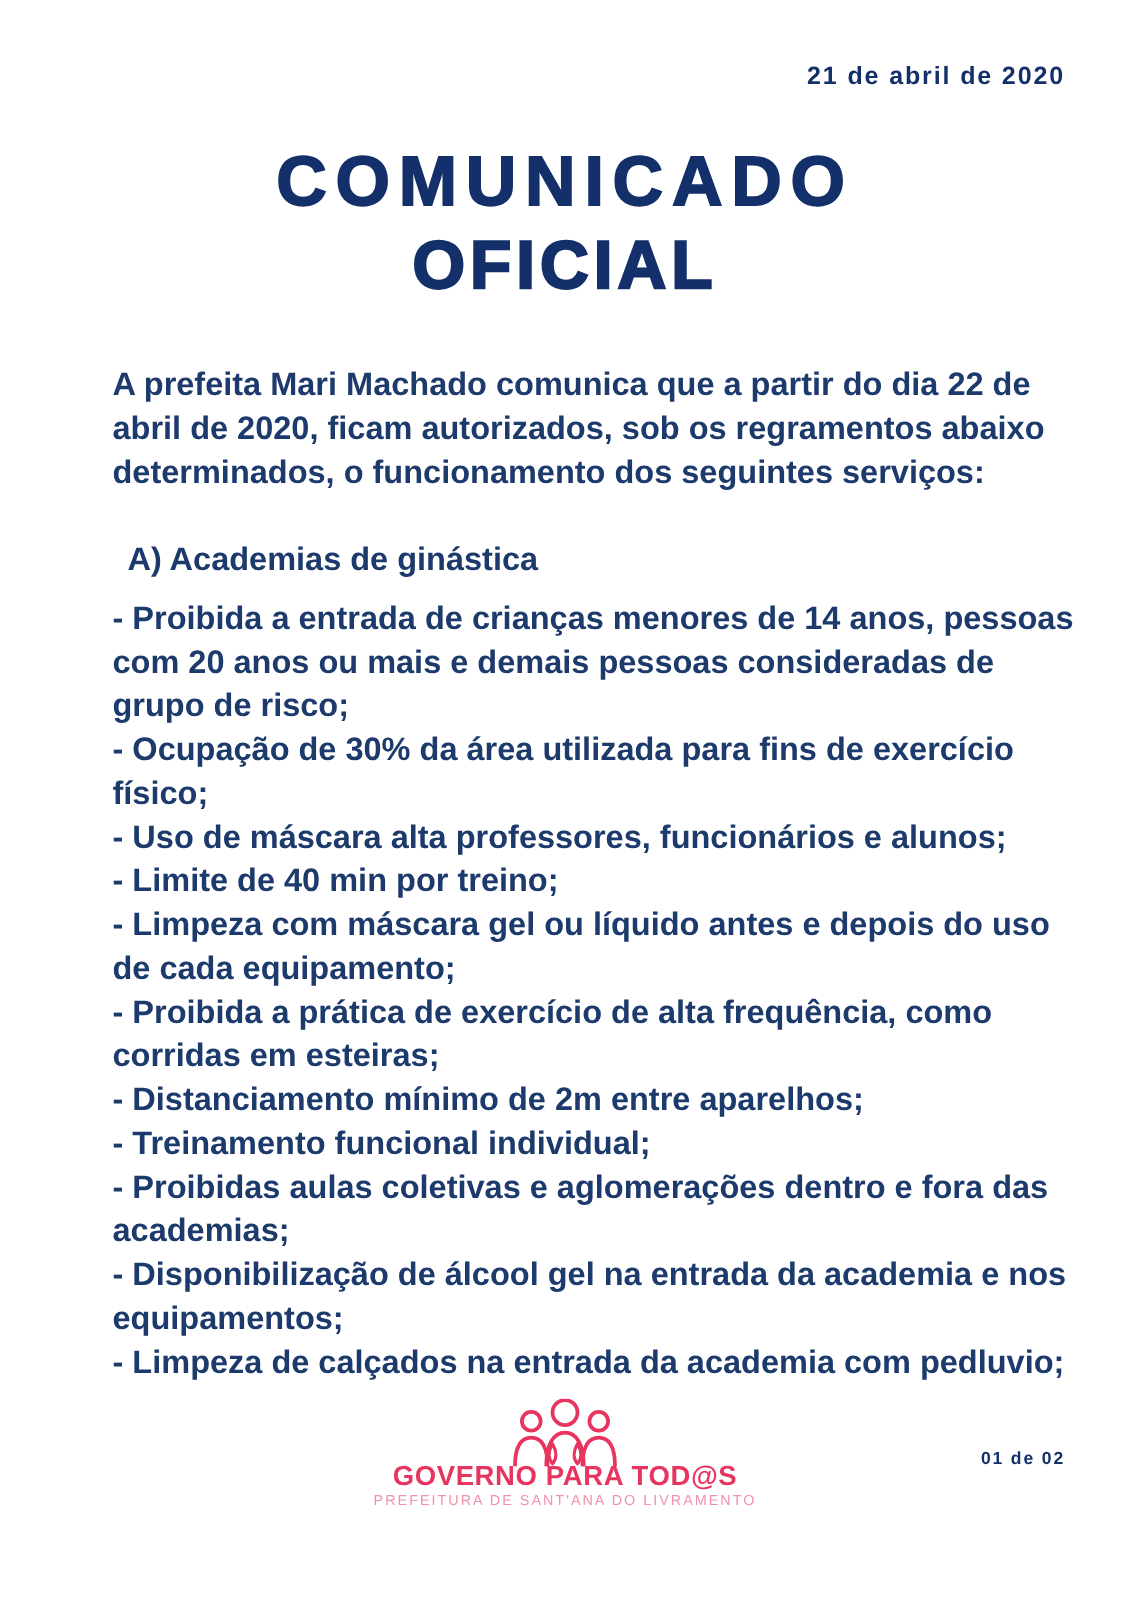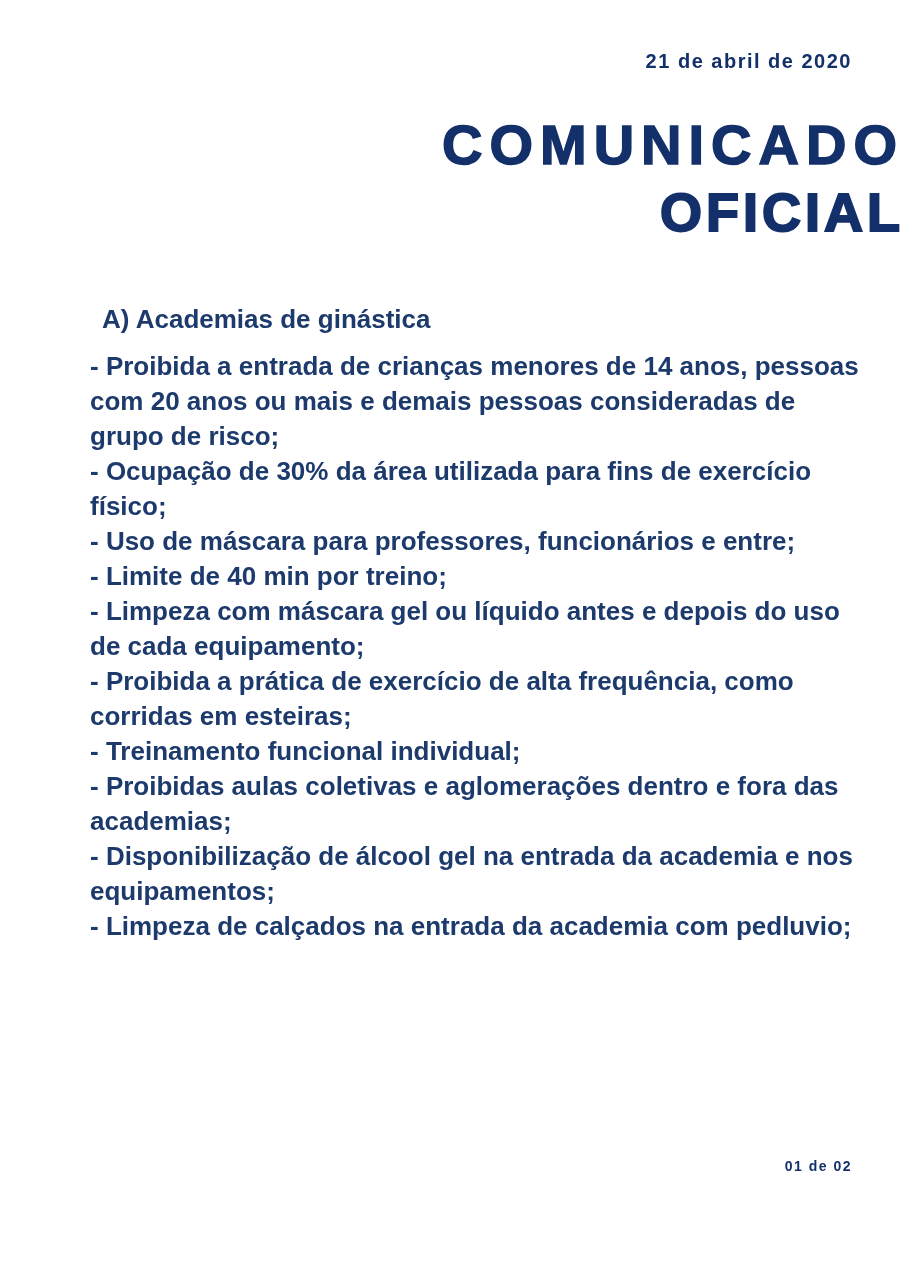--- a/index.html
+++ b/index.html
@@ -104,37 +104,57 @@
     letter-spacing: 1.5px;
   }
 </style>
 </head>
 <body>
 
 <div class="page">
 
   <div class="doc-date">21 de abril de 2020</div>
 
-  <h1 class="title-block" style="margin:0;text-align:right;">
+  <h1 class="title-block" style="margin:0;">
     <span class="title-line1">COMUNICADO</span>
     <span class="title-line2">OFICIAL</span>
   </h1>
 
   <div class="body-text">
+    <p class="intro">A prefeita Mari Machado comunica que a partir do dia 22 de abril de 2020, ficam autorizados, sob os regramentos abaixo determinados, o funcionamento dos seguintes serviços:</p>
     <div class="section-heading">A) Academias de ginástica</div>
     <div class="section-items">
         <div class="list-line">- Proibida a entrada de crianças menores de 14 anos, pessoas com 20 anos ou mais e demais pessoas consideradas de grupo de risco;</div>
         <div class="list-line">- Ocupação de 30% da área utilizada para fins de exercício físico;</div>
-        <div class="list-line">- Uso de máscara para professores, funcionários e entre;</div>
+        <div class="list-line">- Uso de máscara alta professores, funcionários e alunos;</div>
         <div class="list-line">- Limite de 40 min por treino;</div>
         <div class="list-line">- Limpeza com máscara gel ou líquido antes e depois do uso de cada equipamento;</div>
         <div class="list-line">- Proibida a prática de exercício de alta frequência, como corridas em esteiras;</div>
+        <div class="list-line">- Distanciamento mínimo de 2m entre aparelhos;</div>
         <div class="list-line">- Treinamento funcional individual;</div>
         <div class="list-line">- Proibidas aulas coletivas e aglomerações dentro e fora das academias;</div>
         <div class="list-line">- Disponibilização de álcool gel na entrada da academia e nos equipamentos;</div>
         <div class="list-line">- Limpeza de calçados na entrada da academia com pedluvio;</div>
       </div>
   </div>
 
+  <div class="footer-logo">
+    <svg class="logo-icon" width="100" height="54" viewBox="0 0 100 54" fill="none" xmlns="http://www.w3.org/2000/svg">
+
+      <circle cx="23" cy="18" r="7.5" stroke="#e73560" stroke-width="3"></circle>
+      <path d="M10,54 C10,38 15,31 23,31 C31,31 36,38 36,54" stroke="#e73560" stroke-width="3" stroke-linecap="round"></path>
+
+      <circle cx="77" cy="18" r="7.5" stroke="#e73560" stroke-width="3"></circle>
+      <path d="M64,54 C64,38 69,31 77,31 C85,31 90,38 90,54" stroke="#e73560" stroke-width="3" stroke-linecap="round"></path>
+
+      <circle cx="50" cy="11" r="10" stroke="#e73560" stroke-width="3"></circle>
+      <path d="M35,54 C35,36 41,27 50,27 C59,27 65,36 65,54" stroke="#e73560" stroke-width="3" stroke-linecap="round"></path>
+
+      <path d="M40,36 C36.5,42 36.5,48 40,52 C43.5,48 43.5,42 40,36 Z" stroke="#e73560" stroke-width="2.6" stroke-linejoin="round"></path>
+      <path d="M60,36 C56.5,42 56.5,48 60,52 C63.5,48 63.5,42 60,36 Z" stroke="#e73560" stroke-width="2.6" stroke-linejoin="round"></path>
+    </svg>
+    <div class="logo-title">GOVERNO PARA TOD@S</div>
+    <div class="logo-subtitle">PREFEITURA DE SANT'ANA DO LIVRAMENTO</div>
+  </div>
 
   <div class="page-indicator">01 de 02</div>
 
 </div>
 
 </body></html>

